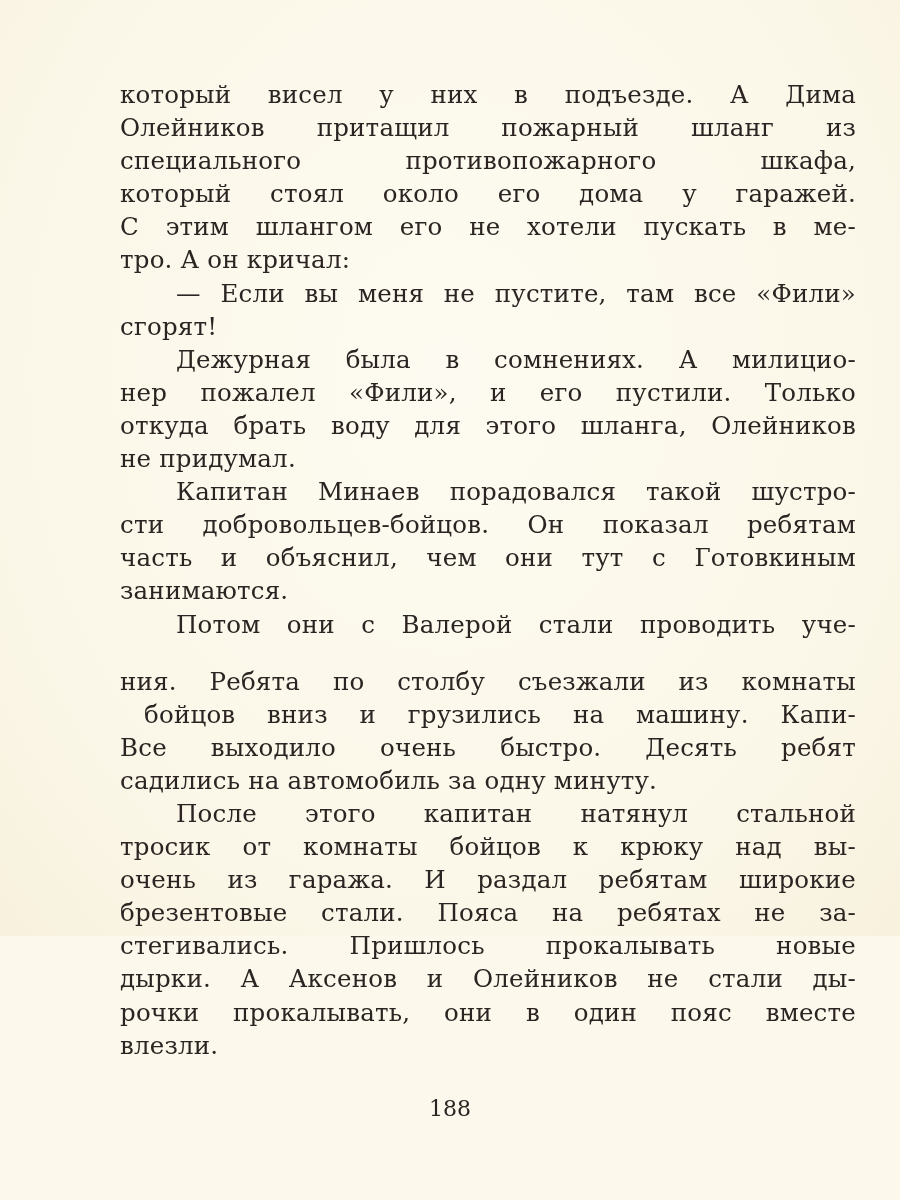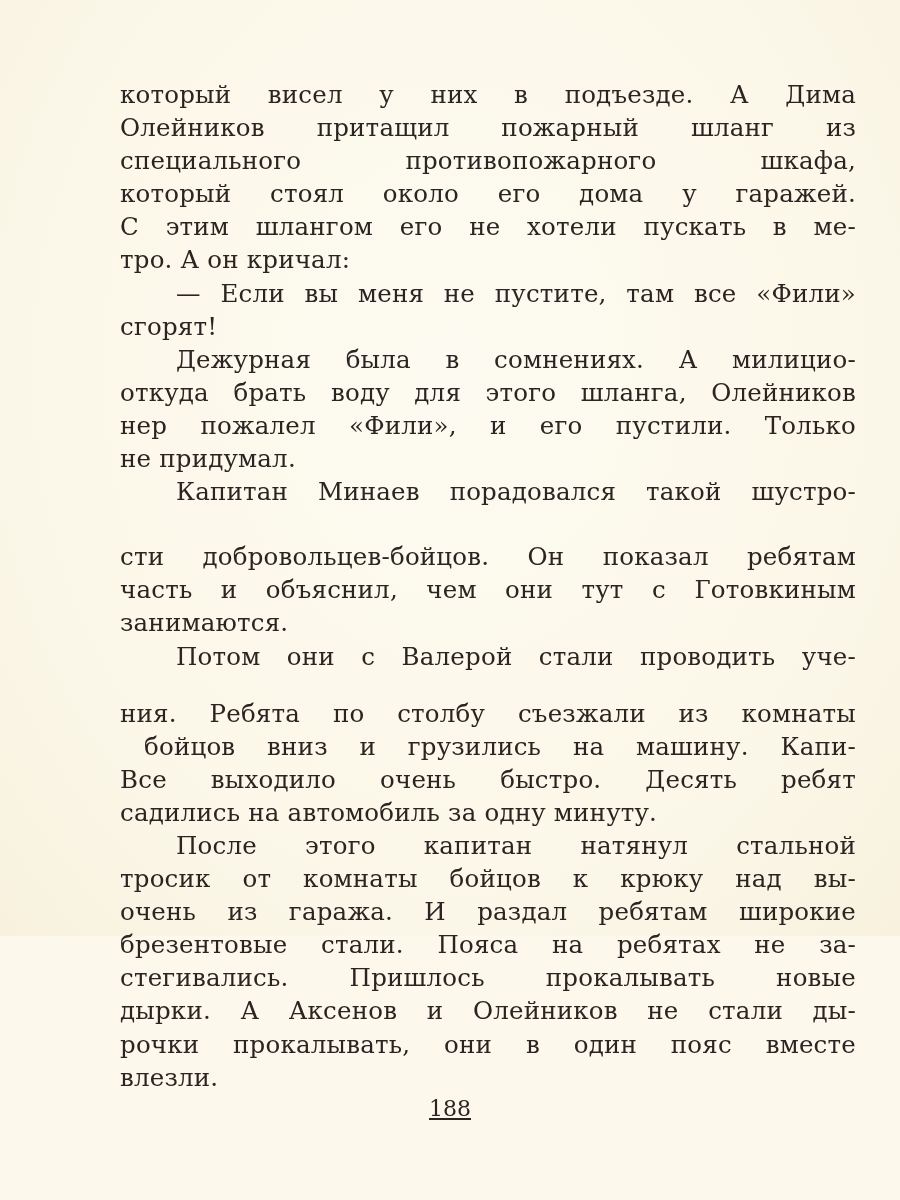--- a/index.html
+++ b/index.html
@@ -45,43 +45,42 @@
     }
     .page-number {
       position: absolute;
       left: 0;
       width: 900px;
       top: 1096px;
       text-align: center;
       font-family: "DejaVu Serif", "Liberation Serif", serif;
       font-size: 22px;
       color: #2c2422;
-      text-decoration: underline;
     }
   </style>
 </head>
 <body>
 
 <div class="page">
   <div class="text-block" id="text-block">
 
   <span class="line" style="white-space: normal; text-align-last: justify;">который висел у них в подъезде. А Дима</span>
       <span class="line" style="white-space: normal; text-align-last: justify;">Олейников притащил пожарный шланг из</span>
       <span class="line" style="white-space: normal; text-align-last: justify;">специального противопожарного шкафа,</span>
       <span class="line" style="white-space: normal; text-align-last: justify;">который стоял около его дома у гаражей.</span>
       <span class="line" style="white-space: normal; text-align-last: justify;">С этим шлангом его не хотели пускать в ме-</span>
       <span class="line last">тро. А он кричал:</span>
       <span class="line indent" style="white-space: normal; text-align-last: justify;">— Если вы меня не пустите, там все «Фили»</span>
       <span class="line last">сгорят!</span>
       <span class="line indent" style="white-space: normal; text-align-last: justify;">Дежурная была в сомнениях. А милицио-</span>
+      <span class="line" style="white-space: normal; text-align-last: justify;">нер пожалел «Фили», и его пустили. Только</span>
       <span class="line" style="white-space: normal; text-align-last: justify;">откуда брать воду для этого шланга, Олейников</span>
-      <span class="line" style="white-space: normal; text-align-last: justify;">нер пожалел «Фили», и его пустили. Только</span>
       <span class="line last">не придумал.</span>
       <span class="line indent" style="white-space: normal; text-align-last: justify;">Капитан Минаев порадовался такой шустро-</span>
-      <span class="line" style="white-space: normal; text-align-last: justify; margin-top: 32px;">сти добровольцев-бойцов. Он показал ребятам</span>
+      <span class="line" style="white-space: normal; text-align-last: justify;">сти добровольцев-бойцов. Он показал ребятам</span>
       <span class="line" style="white-space: normal; text-align-last: justify;">часть и объяснил, чем они тут с Готовкиным</span>
       <span class="line last">занимаются.</span>
       <span class="line indent" style="white-space: normal; text-align-last: justify;">Потом они с Валерой стали проводить уче-</span>
       <span class="line" style="white-space: normal; text-align-last: justify; margin-top: 24px;">ния. Ребята по столбу съезжали из комнаты</span>
       <span class="line" style="white-space: normal; text-align-last: justify; margin-left: 24px;">бойцов вниз и грузились на машину. Капи-</span>
       <span class="line" style="white-space: normal; text-align-last: justify;">Все выходило очень быстро. Десять ребят</span>
       <span class="line last">садились на автомобиль за одну минуту.</span>
       <span class="line indent" style="white-space: normal; text-align-last: justify;">После этого капитан натянул стальной</span>
       <span class="line" style="white-space: normal; text-align-last: justify;">тросик от комнаты бойцов к крюку над вы-</span>
       <span class="line" style="white-space: normal; text-align-last: justify;">очень из гаража. И раздал ребятам широкие</span>

